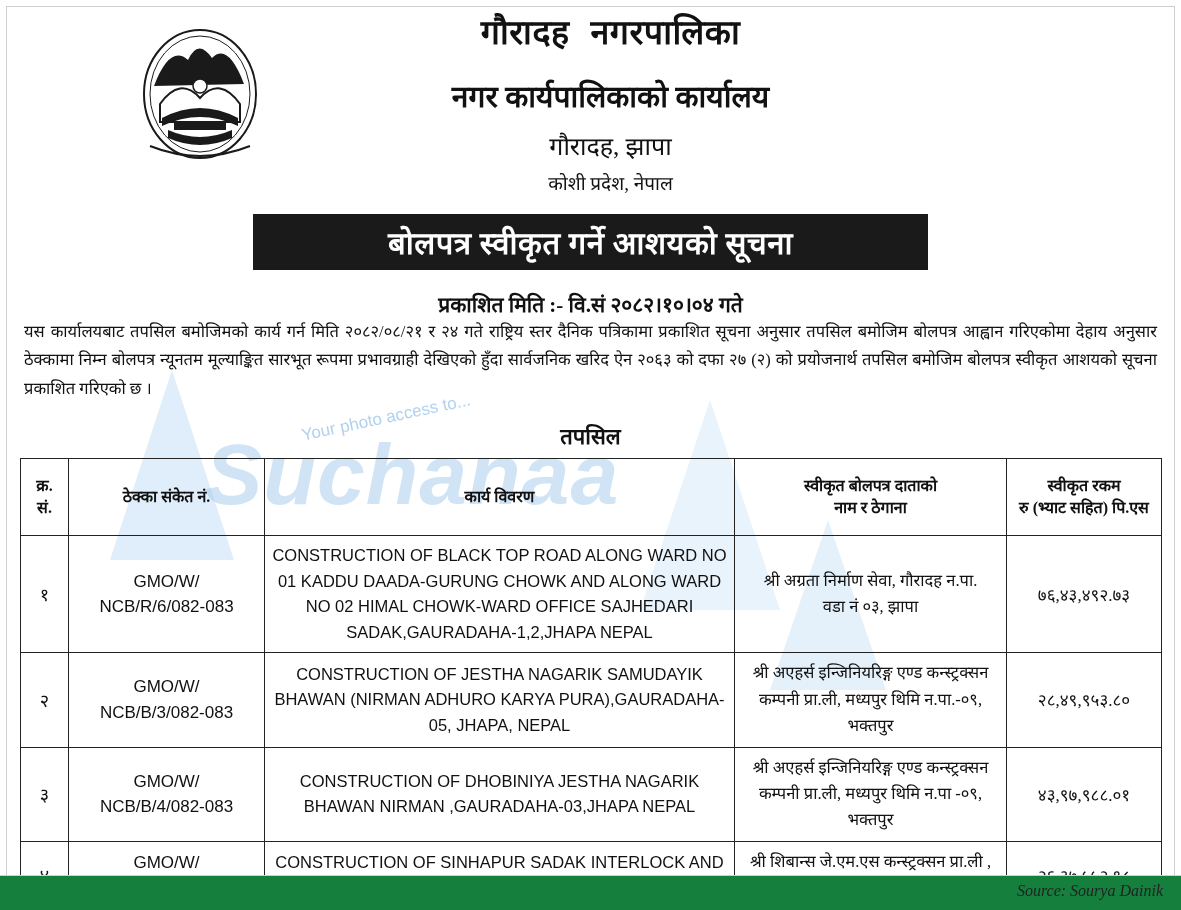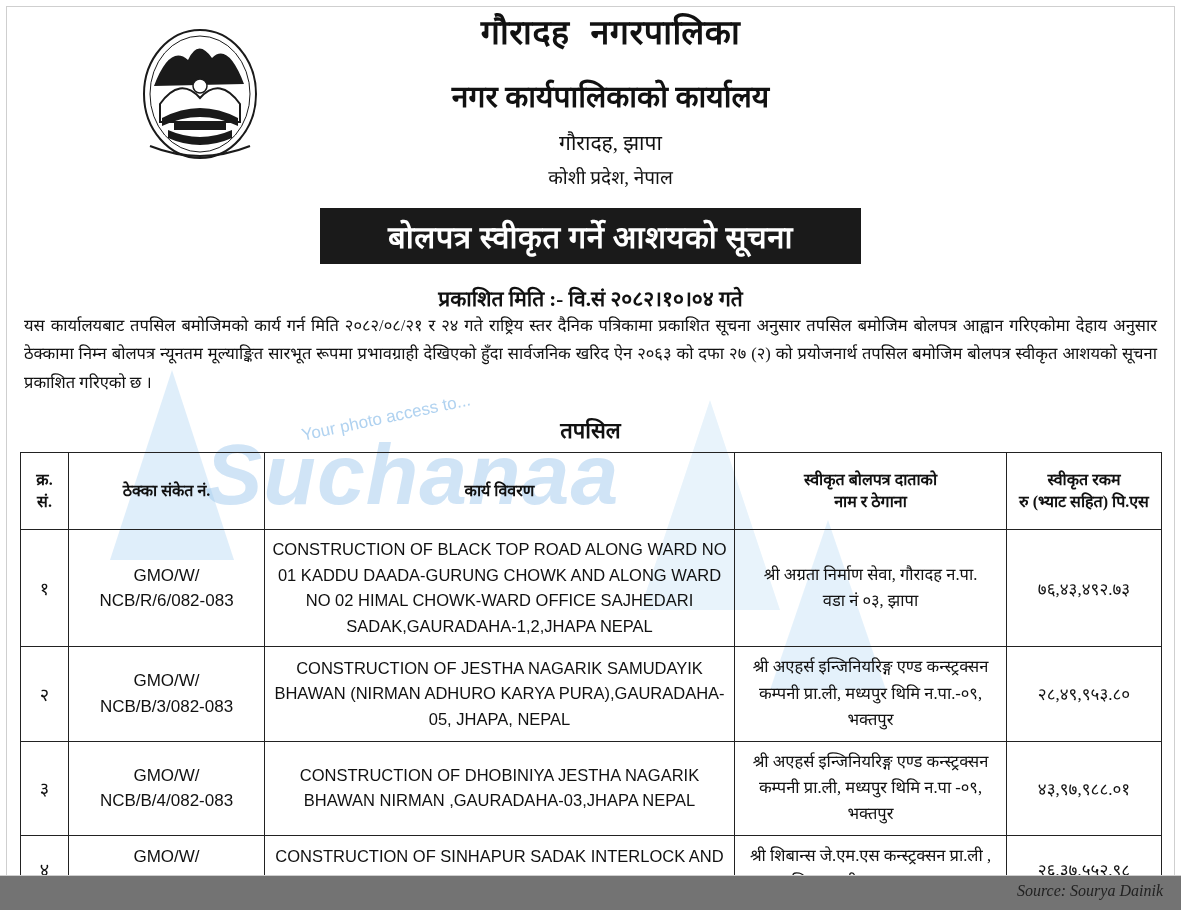--- a/index.html
+++ b/index.html
@@ -113,34 +113,34 @@
     letter-spacing: 0.5px;
   }
   .head-line2 {
     font-family: "Liberation Serif", serif;
     font-size: 30px;
     font-weight: bold;
     line-height: 1.3;
     margin-top: 20px;
   }
   .head-line3 {
-    font-size: 21px;
+    font-size: 25px;
     margin-top: 12px;
     font-weight: normal;
   }
   .head-line4 {
     font-size: 19px;
     margin-top: 8px;
   }
 
   .title-bar {
     margin: 18px auto 0 auto;
     background: #1a1a1a;
     color: #ffffff;
-    width: 541px;
+    width: 675px;
     height: 56px;
     display: flex;
     align-items: center;
     justify-content: center;
     text-align: center;
   }
   .title-bar span {
     font-size: 31px;
     font-weight: bold;
     letter-spacing: 0.5px;
@@ -212,21 +212,21 @@
     font-size: 17px;
   }
 
   .source-bar {
     position: absolute;
     left: 0;
     bottom: 0;
     width: 1181px;
     height: 34px;
     border-top: 1px solid #cfcfcf;
-    background: #737373;
+    background: #15803d;
     z-index: 5;
   }
   .source-text {
     position: absolute;
     right: 18px;
     top: 6px;
     font-family: "Liberation Serif", serif;
     font-style: italic;
     font-size: 16px;
     color: #222;

